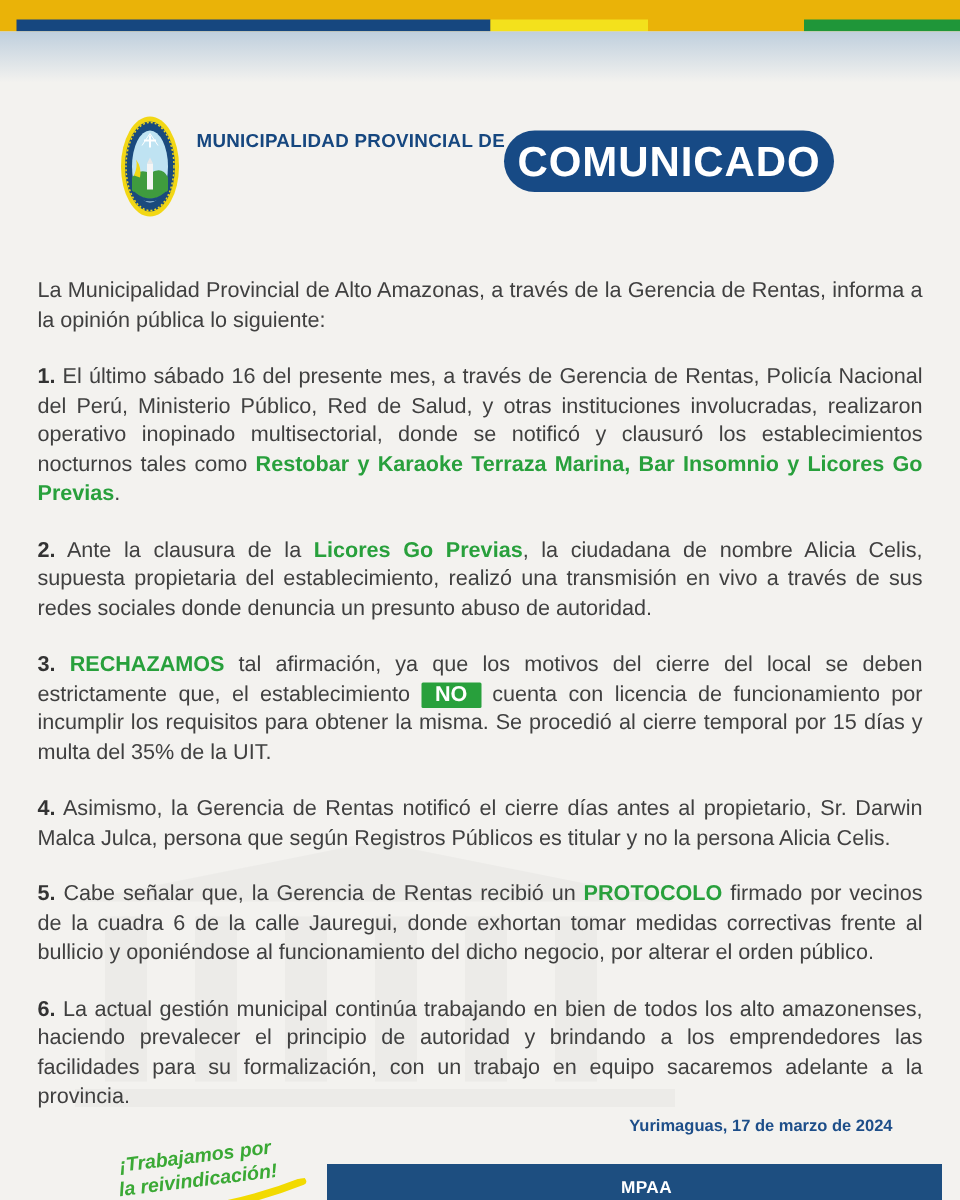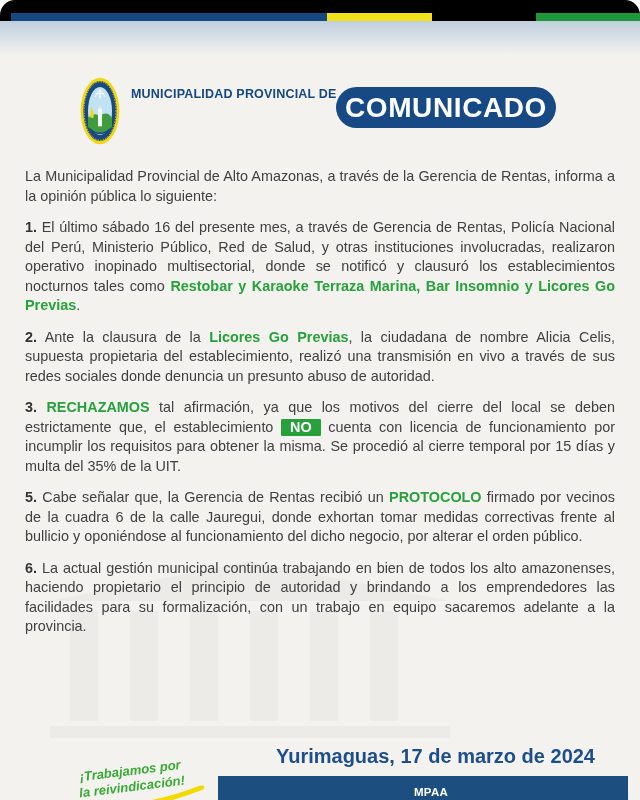--- a/index.html
+++ b/index.html
@@ -3,21 +3,21 @@
 <meta charset="utf-8">
 <style>
   html,body{margin:0;padding:0;}
   body{
     width:640px;height:800px;
     font-family:"Liberation Sans",sans-serif;
     background:#ffffff;
     position:relative;
     overflow:hidden;
   }
-  .page{position:absolute;inset:0;background:#000000;border-radius:15px;}
+  .page{position:absolute;inset:0;background:#eab308;}
 
   
   .topbar{position:absolute;top:13px;left:11px;right:0;height:8px;display:flex;}
   .seg{height:100%;}
   .seg.blue{width:316px;}
   .seg.yellow{width:105px;}
   .seg.gap{width:104px;background:transparent;}
   .seg.green{flex:1;}
 
   
@@ -33,28 +33,28 @@
   .orgblock{position:absolute;left:131px;top:67px;line-height:1.05;}
   .org1{font-size:12.5px;font-weight:bold;color:#16477f;letter-spacing:0.2px;display:block;}
   .org2{font-size:22px;font-weight:bold;color:#1f9639;letter-spacing:0.4px;display:block;margin-top:3px;}
   .pill{position:absolute;left:336px;top:66px;width:220px;height:41px;border-radius:21px;
     background:#174a85;color:#ffffff;font-size:28px;font-weight:bold;letter-spacing:0.6px;
     display:flex;align-items:center;justify-content:center;}
 
   
   .main{position:absolute;left:25px;right:25px;top:146px;color:#404040;
     font-size:14.4px;line-height:19.5px;text-align:justify;}
-  .main p{margin:0 0 12px 0;}
+  .main p{margin:18px 0 12px 0;}
   .pnum{font-weight:bold;color:#333333;}
   .green-bold{color:#28a03c;font-weight:bold;}
   .no-badge{display:inline-block;background:#28a03c;color:#ffffff;font-weight:bold;
     padding:0 9px;border-radius:1px;line-height:17px;}
 
   
-  .dateline{position:absolute;right:45px;top:724px;font-size:20px;font-weight:bold;color:#1d4e89;}
+  .dateline{position:absolute;right:45px;top:724px;font-size:11px;font-weight:bold;color:#1d4e89;}
   .slogan{position:absolute;left:52px;top:742px;width:160px;text-align:center;
     transform:rotate(-7deg);color:#3aa935;font-size:13px;font-weight:bold;font-style:italic;
     line-height:1.25;}
   .slogan svg{display:block;margin:-2px auto 0;}
   .footerbar{position:absolute;left:218px;top:755px;width:410px;height:32px;background:#1d4e80;
     color:#ffffff;display:flex;align-items:center;justify-content:center;
     font-size:11.5px;font-weight:bold;letter-spacing:0.25px;}
   .footerbar b{font-weight:900;margin-left:16px;}
 </style>
 </head>
@@ -108,22 +108,23 @@
     </div>
 
     <div class="pill">COMUNICADO</div>
 
     <div class="main">
       <p class="intro">La Municipalidad Provincial de Alto Amazonas, a través de la Gerencia de Rentas, informa a la opinión pública lo siguiente:</p>
       <div id="paras">
           <p><span class="pnum">1.</span><span> El último sábado 16 del presente mes, a través de Gerencia de Rentas, Policía Nacional del Perú, Ministerio Público, Red de Salud, y otras instituciones involucradas, realizaron operativo inopinado multisectorial, donde se notificó y clausuró los establecimientos nocturnos tales como </span><span class="green-bold">Restobar y Karaoke Terraza Marina, Bar Insomnio y Licores Go Previas</span><span>.</span></p>
           <p><span class="pnum">2.</span><span> Ante la clausura de la </span><span class="green-bold">Licores Go Previas</span><span>, la ciudadana de nombre Alicia Celis, supuesta propietaria del establecimiento, realizó una transmisión en vivo a través de sus redes sociales donde denuncia un presunto abuso de autoridad.</span></p>
           <p><span class="pnum">3.</span><span> </span><span class="green-bold">RECHAZAMOS</span><span> tal afirmación, ya que los motivos del cierre del local se deben estrictamente que, el establecimiento </span><span class="no-badge">NO</span> <span> cuenta con licencia de funcionamiento por incumplir los requisitos para obtener la misma. Se procedió al cierre temporal por 15 días y multa del 35% de la UIT.</span></p>
+          <p><span class="pnum">4.</span><span> Asimismo, la Gerencia de Rentas notificó el cierre días antes al propietario, Sr. Darwin Malca Julca, persona que según Registros Públicos es titular y no la persona Alicia Celis.</span></p>
           <p><span class="pnum">5.</span><span> Cabe señalar que, la Gerencia de Rentas recibió un </span><span class="green-bold">PROTOCOLO</span><span> firmado por vecinos de la cuadra 6 de la calle Jauregui, donde exhortan tomar medidas correctivas frente al bullicio y oponiéndose al funcionamiento del dicho negocio, por alterar el orden público.</span></p>
-          <p><span class="pnum">6.</span><span> La actual gestión municipal continúa trabajando en bien de todos los alto amazonenses, haciendo propietario el principio de autoridad y brindando a los emprendedores las facilidades para su formalización, con un trabajo en equipo sacaremos adelante a la provincia.</span></p>
+          <p><span class="pnum">6.</span><span> La actual gestión municipal continúa trabajando en bien de todos los alto amazonenses, haciendo prevalecer el principio de autoridad y brindando a los emprendedores las facilidades para su formalización, con un trabajo en equipo sacaremos adelante a la provincia.</span></p>
         </div>
     </div>
 
     <div class="dateline">Yurimaguas, 17 de marzo de 2024</div>
 
     <div class="slogan">
       <span>¡Trabajamos por</span><br>
       <span>la reivindicación!</span>
       <svg width="150" height="16" viewBox="0 0 150 16">
         <path d="M6 5 Q75 20 144 2" fill="none" stroke="#f2da00" stroke-width="5" stroke-linecap="round"></path>

